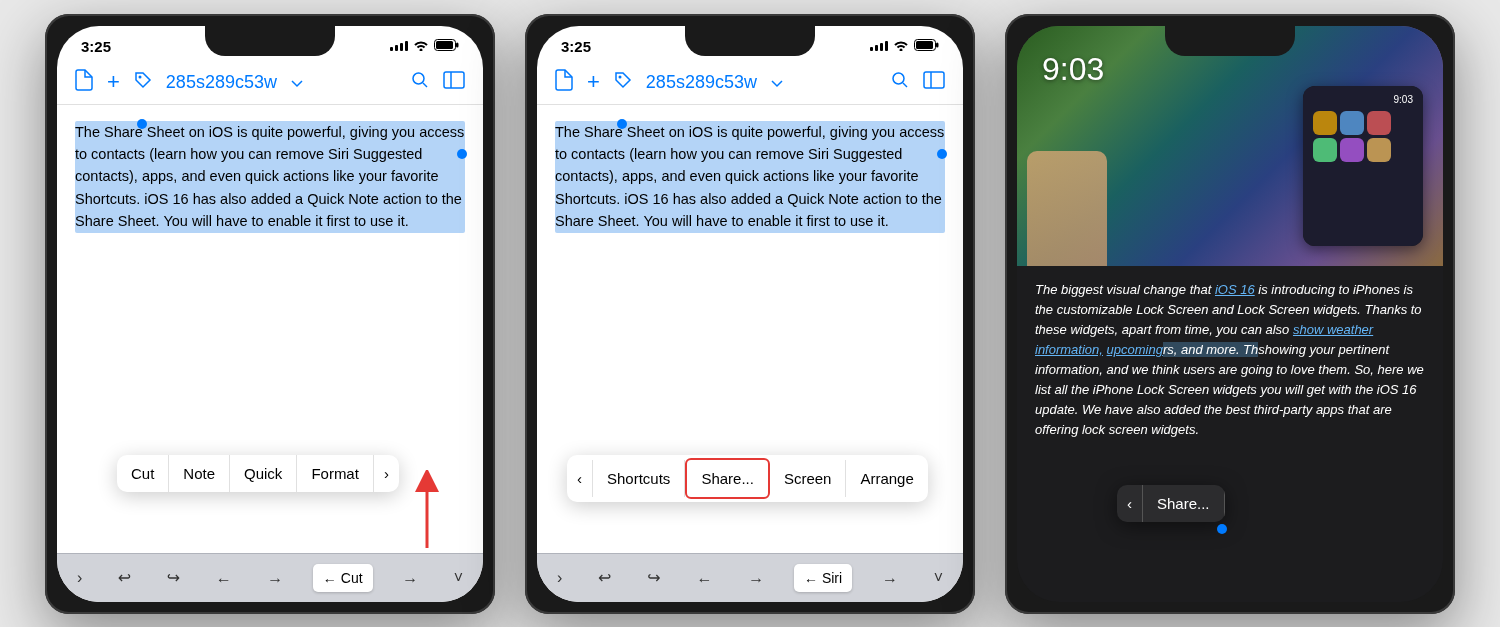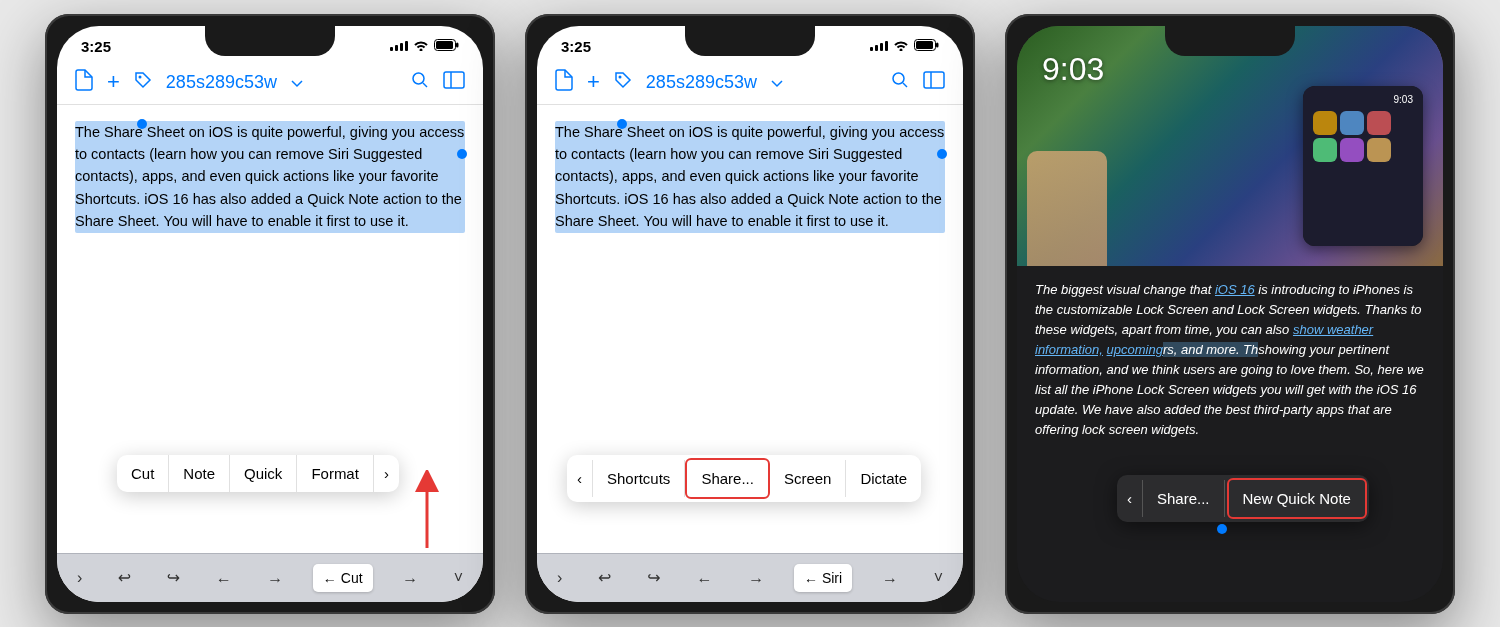--- a/index.html
+++ b/index.html
@@ -435,21 +435,21 @@
       <div class="content-area" style="position:relative;">
         <p class="selected-text">The Share Sheet on iOS is quite powerful, giving you access to contacts (learn how you can remove Siri Suggested contacts), apps, and even quick actions like your favorite Shortcuts. iOS 16 has also added a Quick Note action to the Share Sheet. You will have to enable it first to use it.</p>
         <div class="cursor-handle" style="top:14px; left:80px; background:#007AFF;"></div>
         <div class="cursor-handle" style="bottom:90px; right:16px; background:#007AFF;"></div>
 
         <div class="context-menu" style="left:30px; top:350px;">
           <div class="context-menu-arrow">‹</div>
           <div class="context-menu-item">Shortcuts</div>
           <div class="context-menu-item" style="border: 2px solid #e53935; border-radius:6px; margin:3px 0; background:#fff; color:#000;">Share...</div>
           <div class="context-menu-item">Screen</div>
-          <div class="context-menu-item" style="border-right:none;">Dictate</div>
+          <div class="context-menu-item" style="border-right:none;">Arrange</div>
         </div>
       </div>
 
       <div class="kb-toolbar">
         <span class="kb-btn-plain">›</span>
         <span class="kb-btn-plain">↩</span>
         <span class="kb-btn-plain">↪</span>
         <span class="kb-btn-plain">←</span>
         <span class="kb-btn-plain">→</span>
         <div class="kb-btn">
@@ -494,20 +494,19 @@
 
       <div class="dark-content">
         <p style="font-size:13px; line-height:1.55;">
           The biggest visual change that <span style="color:#64b5f6; text-decoration:underline;">iOS 16</span> is introducing to iPhones is the customizable Lock Screen and Lock Screen widgets. Thanks to these widgets, apart from time, you can also <span style="color:#64b5f6; text-decoration:underline;">show weather information,</span> <span style="color:#64b5f6; text-decoration:underline;">upcoming</span><span class="dark-selected">rs, and more. Th</span>showing your pertinent information, and we think users are going to love them. So, here we list all the iPhone Lock Screen widgets you will get with the iOS 16 update. We have also added the best third-party apps that are offering lock screen widgets.<span class="dark-selected"></span>
         </p>
       </div>
 
       <div class="context-menu context-menu-dark" style="left:100px; bottom:80px; position:absolute;">
         <div class="context-menu-arrow" style="color:#fff; border-right:1px solid #555;">‹</div>
         <div class="context-menu-item" style="color:#fff; border-right:1px solid #555;">Share...</div>
-        <div class="context-menu-item" style="border: 2px solid #e53935; border-radius:6px; margin:3px 2px; background:#2c2c2e; color:#fff;">New Quick Note</div>
       </div>
 
       <div style="position:absolute; bottom:68px; left:200px; width:10px; height:10px; border-radius:50%; background:#007AFF; z-index:60;"></div>
     </div>
   </div>
 
 </div>
 
 </body></html>

